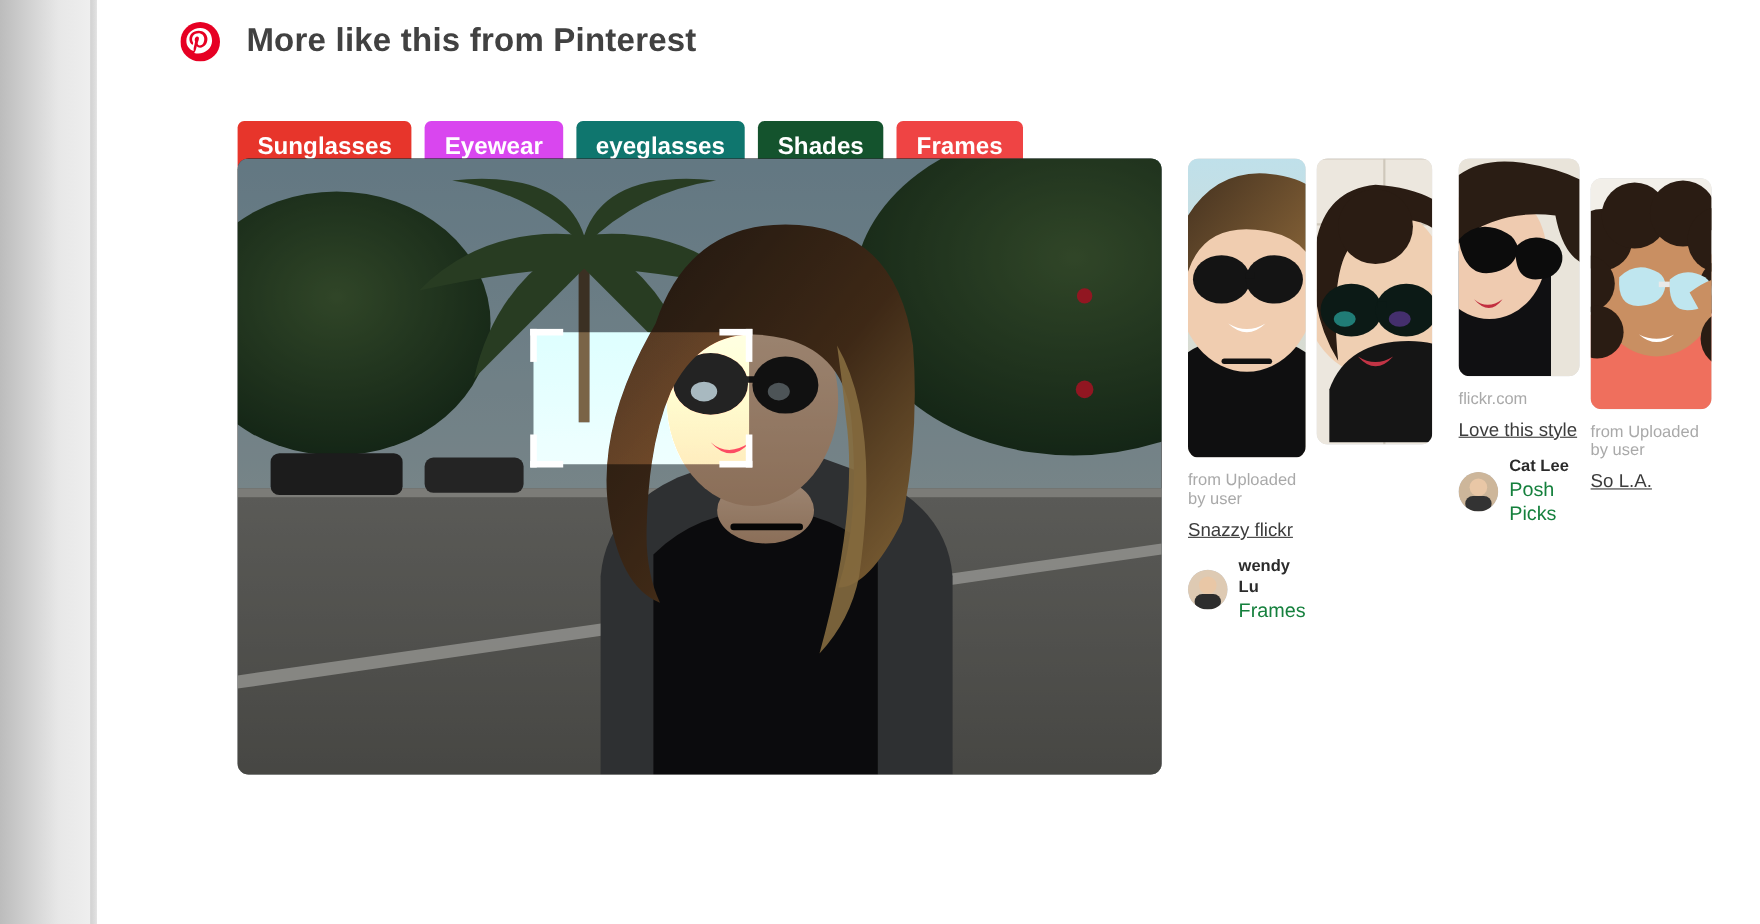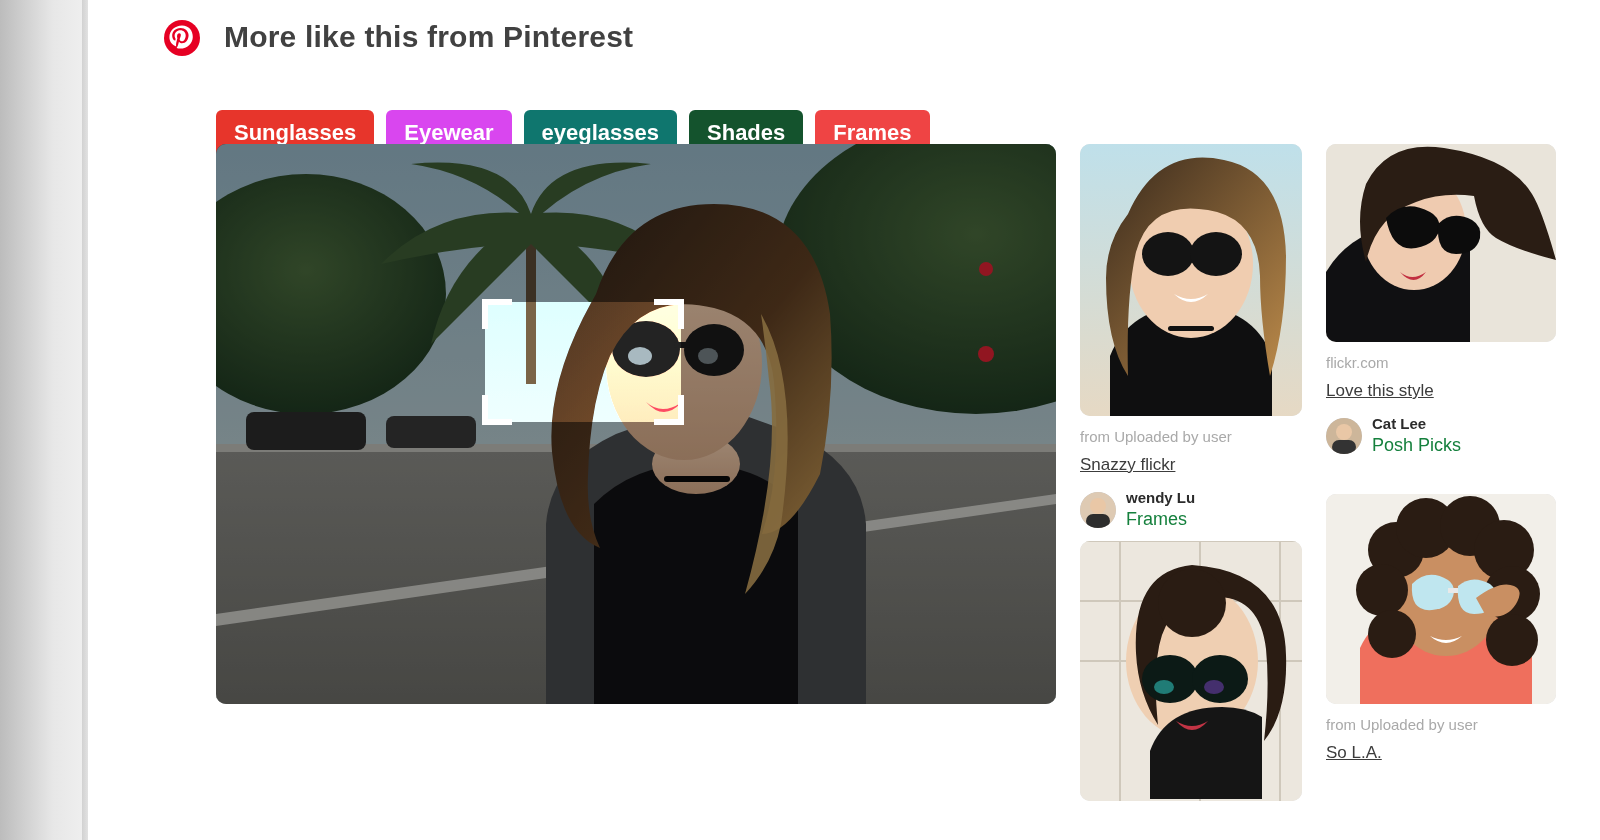--- a/index.html
+++ b/index.html
@@ -94,21 +94,21 @@
     position:absolute; width:30px; height:30px;
     border: 6px solid #fff;
   }
   .corner.tl { top:-3px; left:-3px; border-right:none; border-bottom:none; }
   .corner.tr { top:-3px; right:-3px; border-left:none; border-bottom:none; }
   .corner.bl { bottom:-3px; left:-3px; border-right:none; border-top:none; }
   .corner.br { bottom:-3px; right:-3px; border-left:none; border-top:none; }
 
   .col {
     width: 222px;
-    display: flex; flex-direction: column; 
+    display: flex; gap: 10px;
   }
   .col.right { width: 230px; }
 
   .pin {
     display:flex; flex-direction:column; gap:8px;
   }
   .pin-img {
     width:100%;
     border-radius: 10px;
     overflow: hidden;

